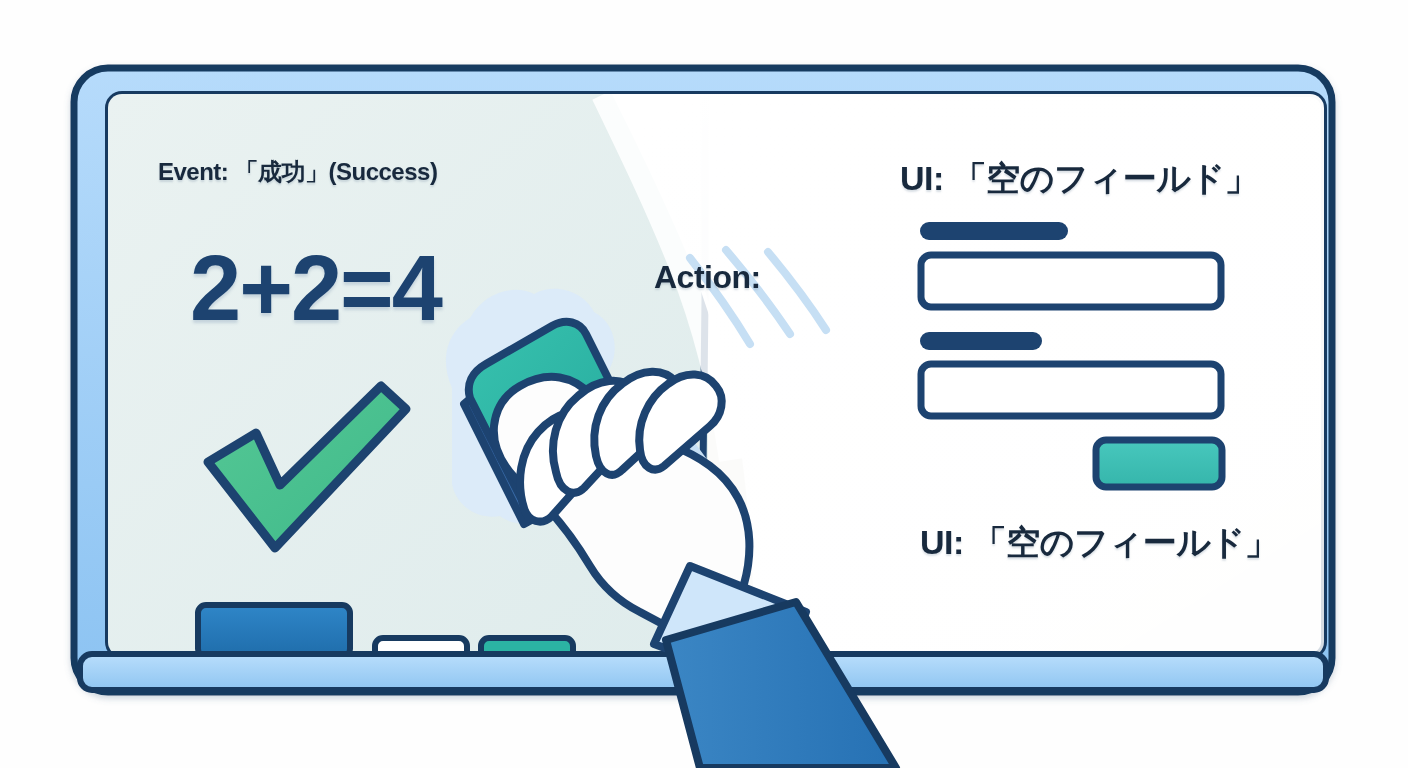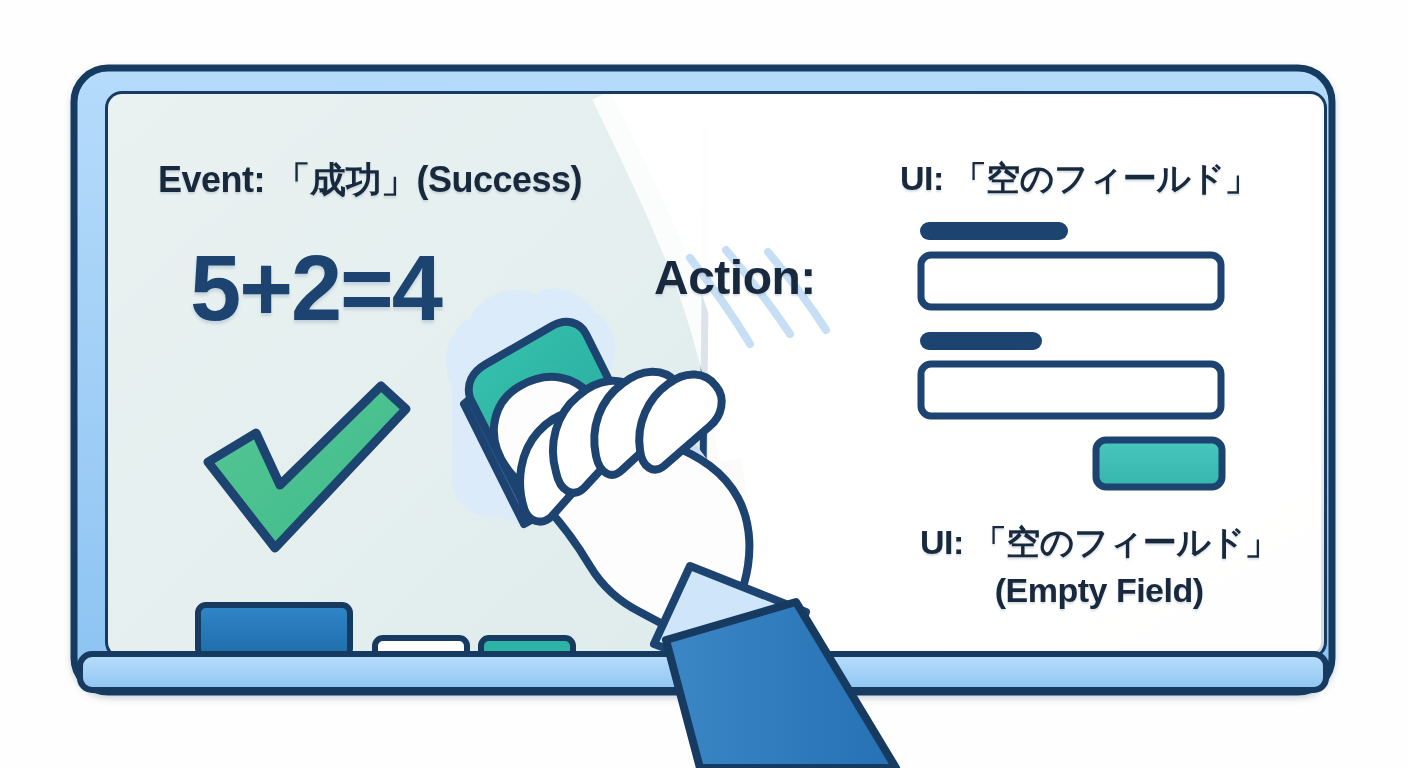--- a/index.html
+++ b/index.html
@@ -2,24 +2,24 @@
 <html><head>
 <meta charset="utf-8">
 <style>
   html,body{margin:0;padding:0;background:#ffffff;}
   body{width:1408px;height:768px;overflow:hidden;
        font-family:"Liberation Sans","DejaVu Sans",sans-serif;}
   #stage{position:relative;width:1408px;height:768px;background:#fefefe;}
   #scene{position:absolute;inset:0;}
   .txt{position:absolute;color:#18293d;font-weight:700;white-space:pre;
        letter-spacing:-0.5px;text-shadow:0 2px 2px rgba(120,140,160,.28);}
-  #t-event{left:158px;top:156px;font-size:36px;}
+  #t-event{left:158px;top:156px;font-size:24px;}
   #t-eq{left:190px;top:236px;font-size:92px;letter-spacing:-2px;color:#1d4370;
         text-shadow:0 3px 3px rgba(120,145,175,.30);}
-  #t-action{left:654px;top:250px;font-size:48px;line-height:55px;}
+  #t-action{left:654px;top:250px;font-size:32px;line-height:55px;}
   #t-uitop{left:900px;top:156px;font-size:34px;}
   #t-uibot{left:920px;top:518px;font-size:34px;line-height:48px;text-align:center;}
 </style>
 </head>
 <body>
 
 <div id="stage">
 
   <svg id="scene" viewBox="0 0 1408 768" width="1408" height="768">
 
@@ -184,21 +184,21 @@
 
       <path d="M690 566 L806 612 L778 690 L654 644 Z" fill="#cfe6fa" stroke="#1d4370" stroke-width="8" stroke-linejoin="round"></path>
 
       <path d="M666 640 L796 602 L896 768 L700 768 Z" fill="url(#gSleeve)" stroke="#173a60" stroke-width="8" stroke-linejoin="round"></path>
     </g>
 
   </svg>
 
   <div class="txt" id="t-event">Event: 「成功」(Success)</div>
 
-  <div class="txt" id="t-eq">5+2=4</div>
+  <div class="txt" id="t-eq">2+2=4</div>
 
   <div class="txt" id="t-action"><span>Action:</span><br></div>
 
   <div class="txt" id="t-uitop">UI: 「空のフィールド」</div>
 
-  <div class="txt" id="t-uibot"><span>UI: 「空のフィールド」</span><br><span>(Empty Field)</span></div>
+  <div class="txt" id="t-uibot"><span>UI: 「空のフィールド」</span><br></div>
 
 </div>
 
 </body></html>

